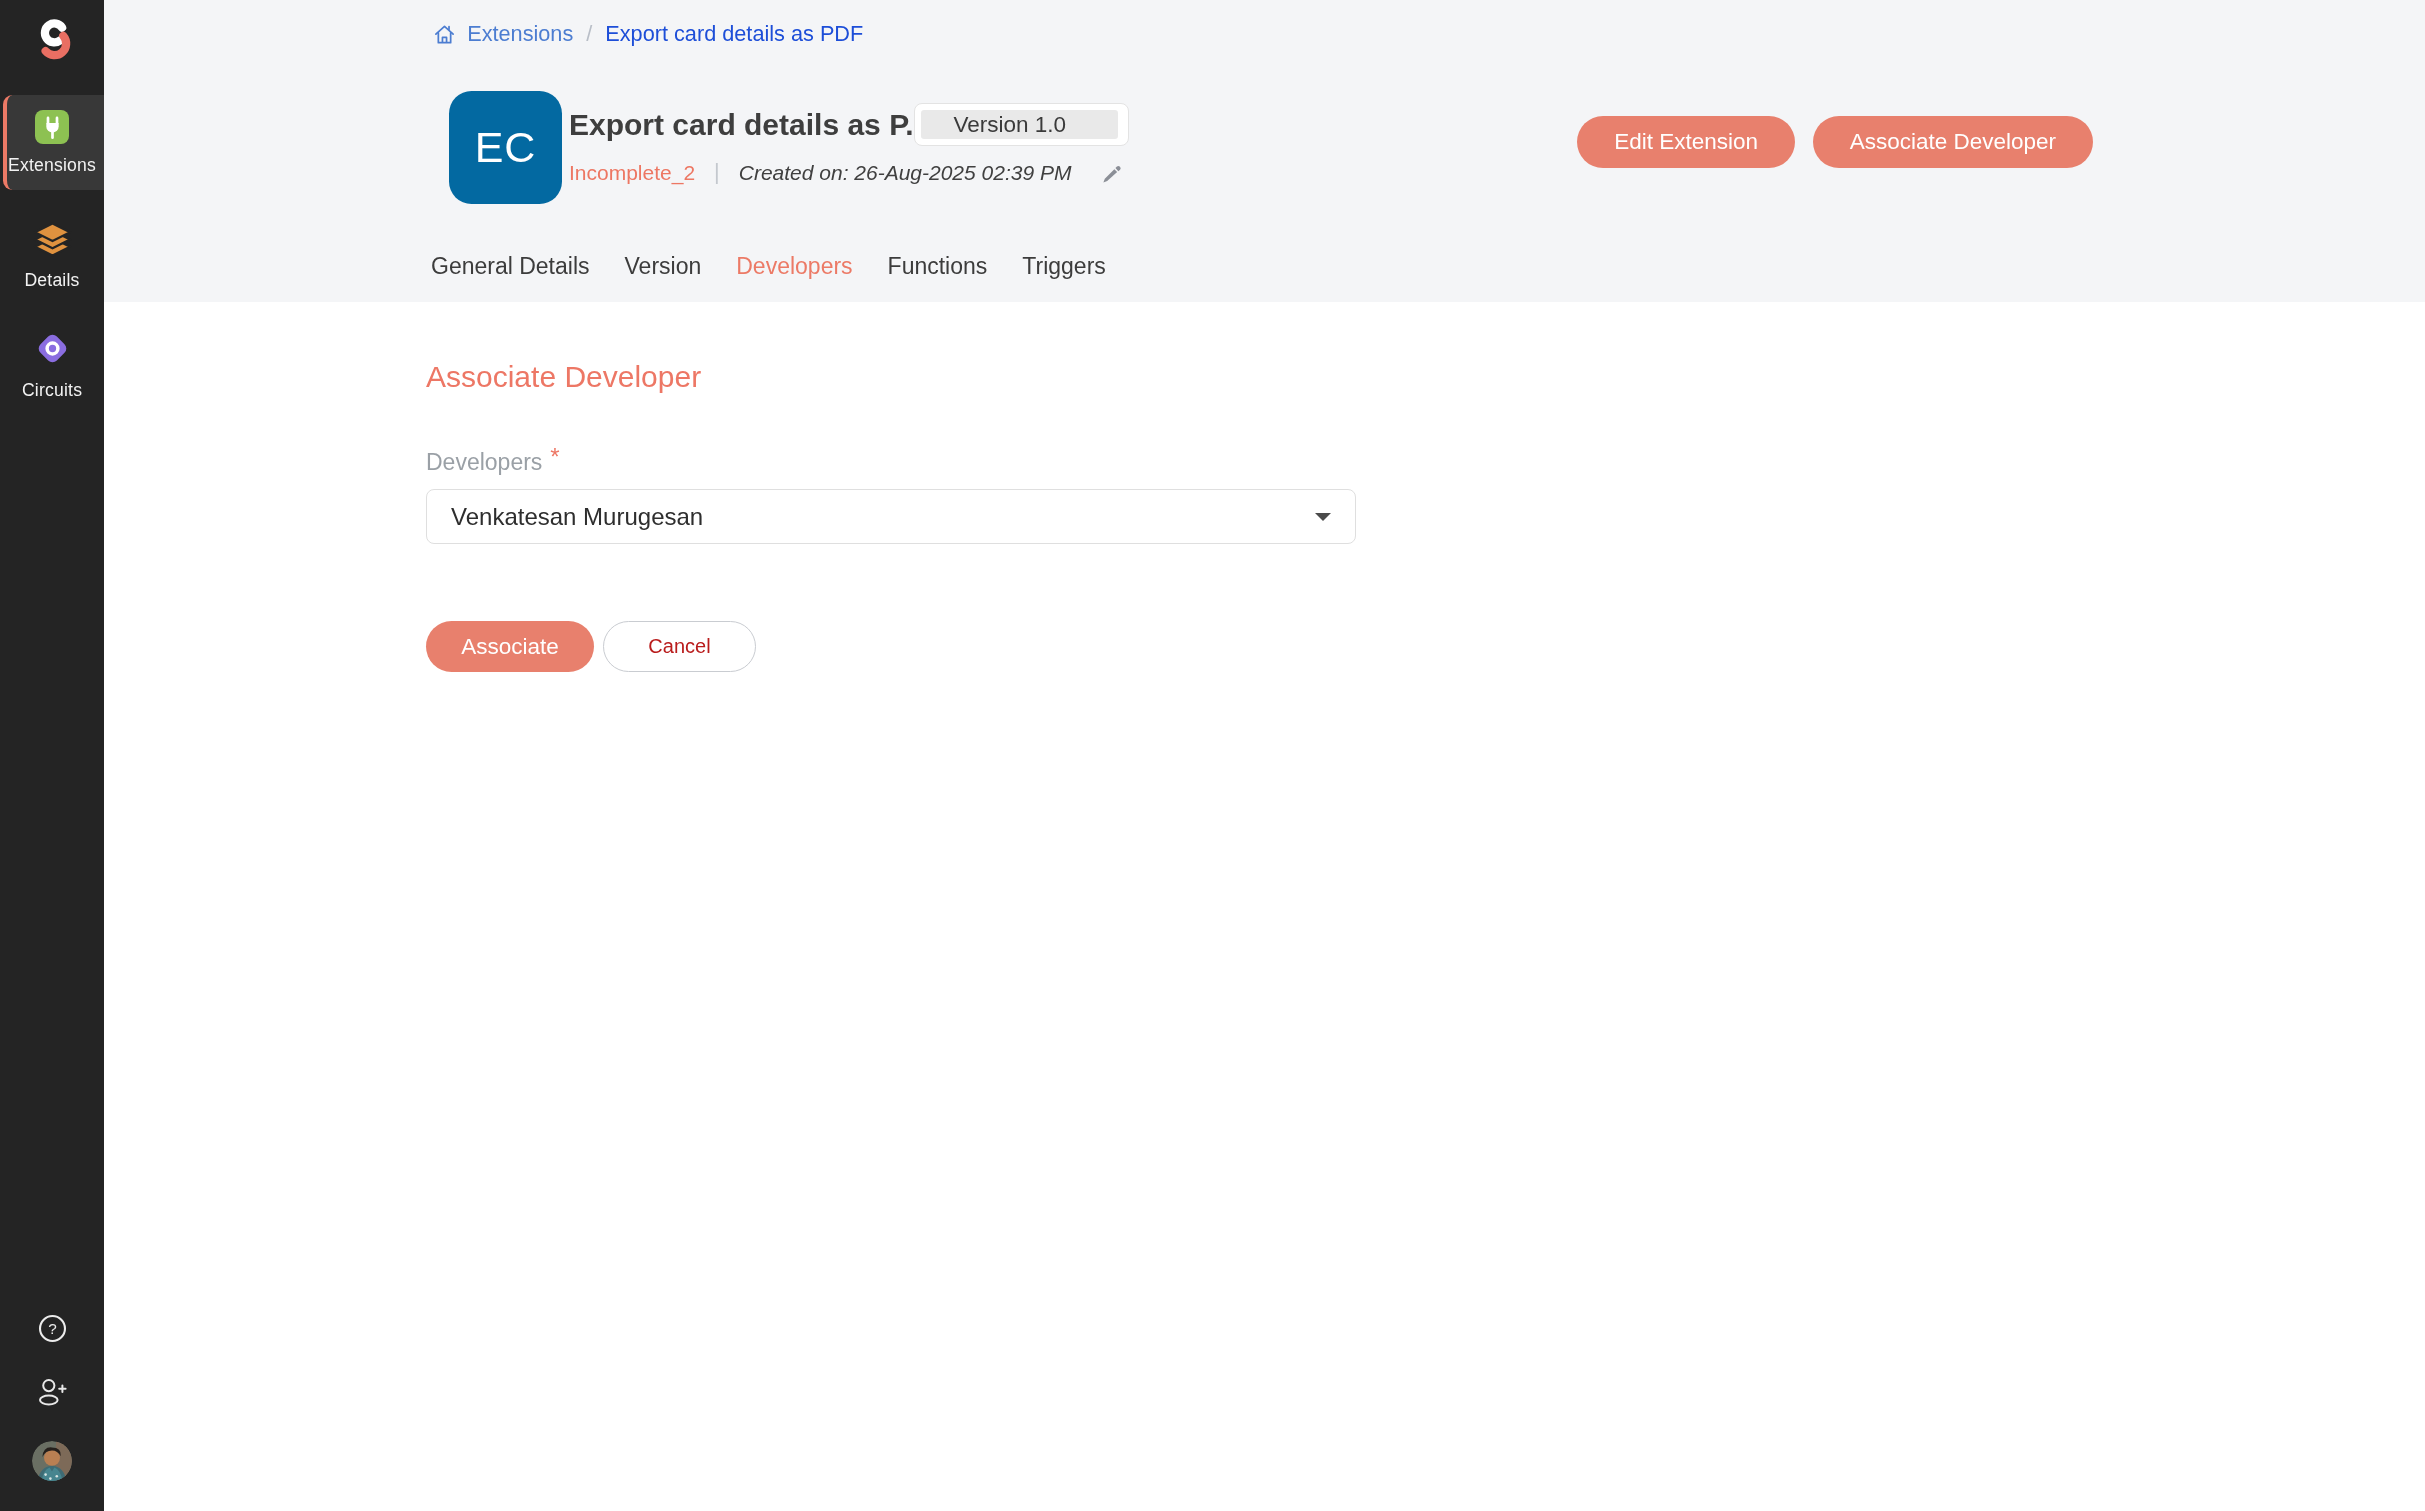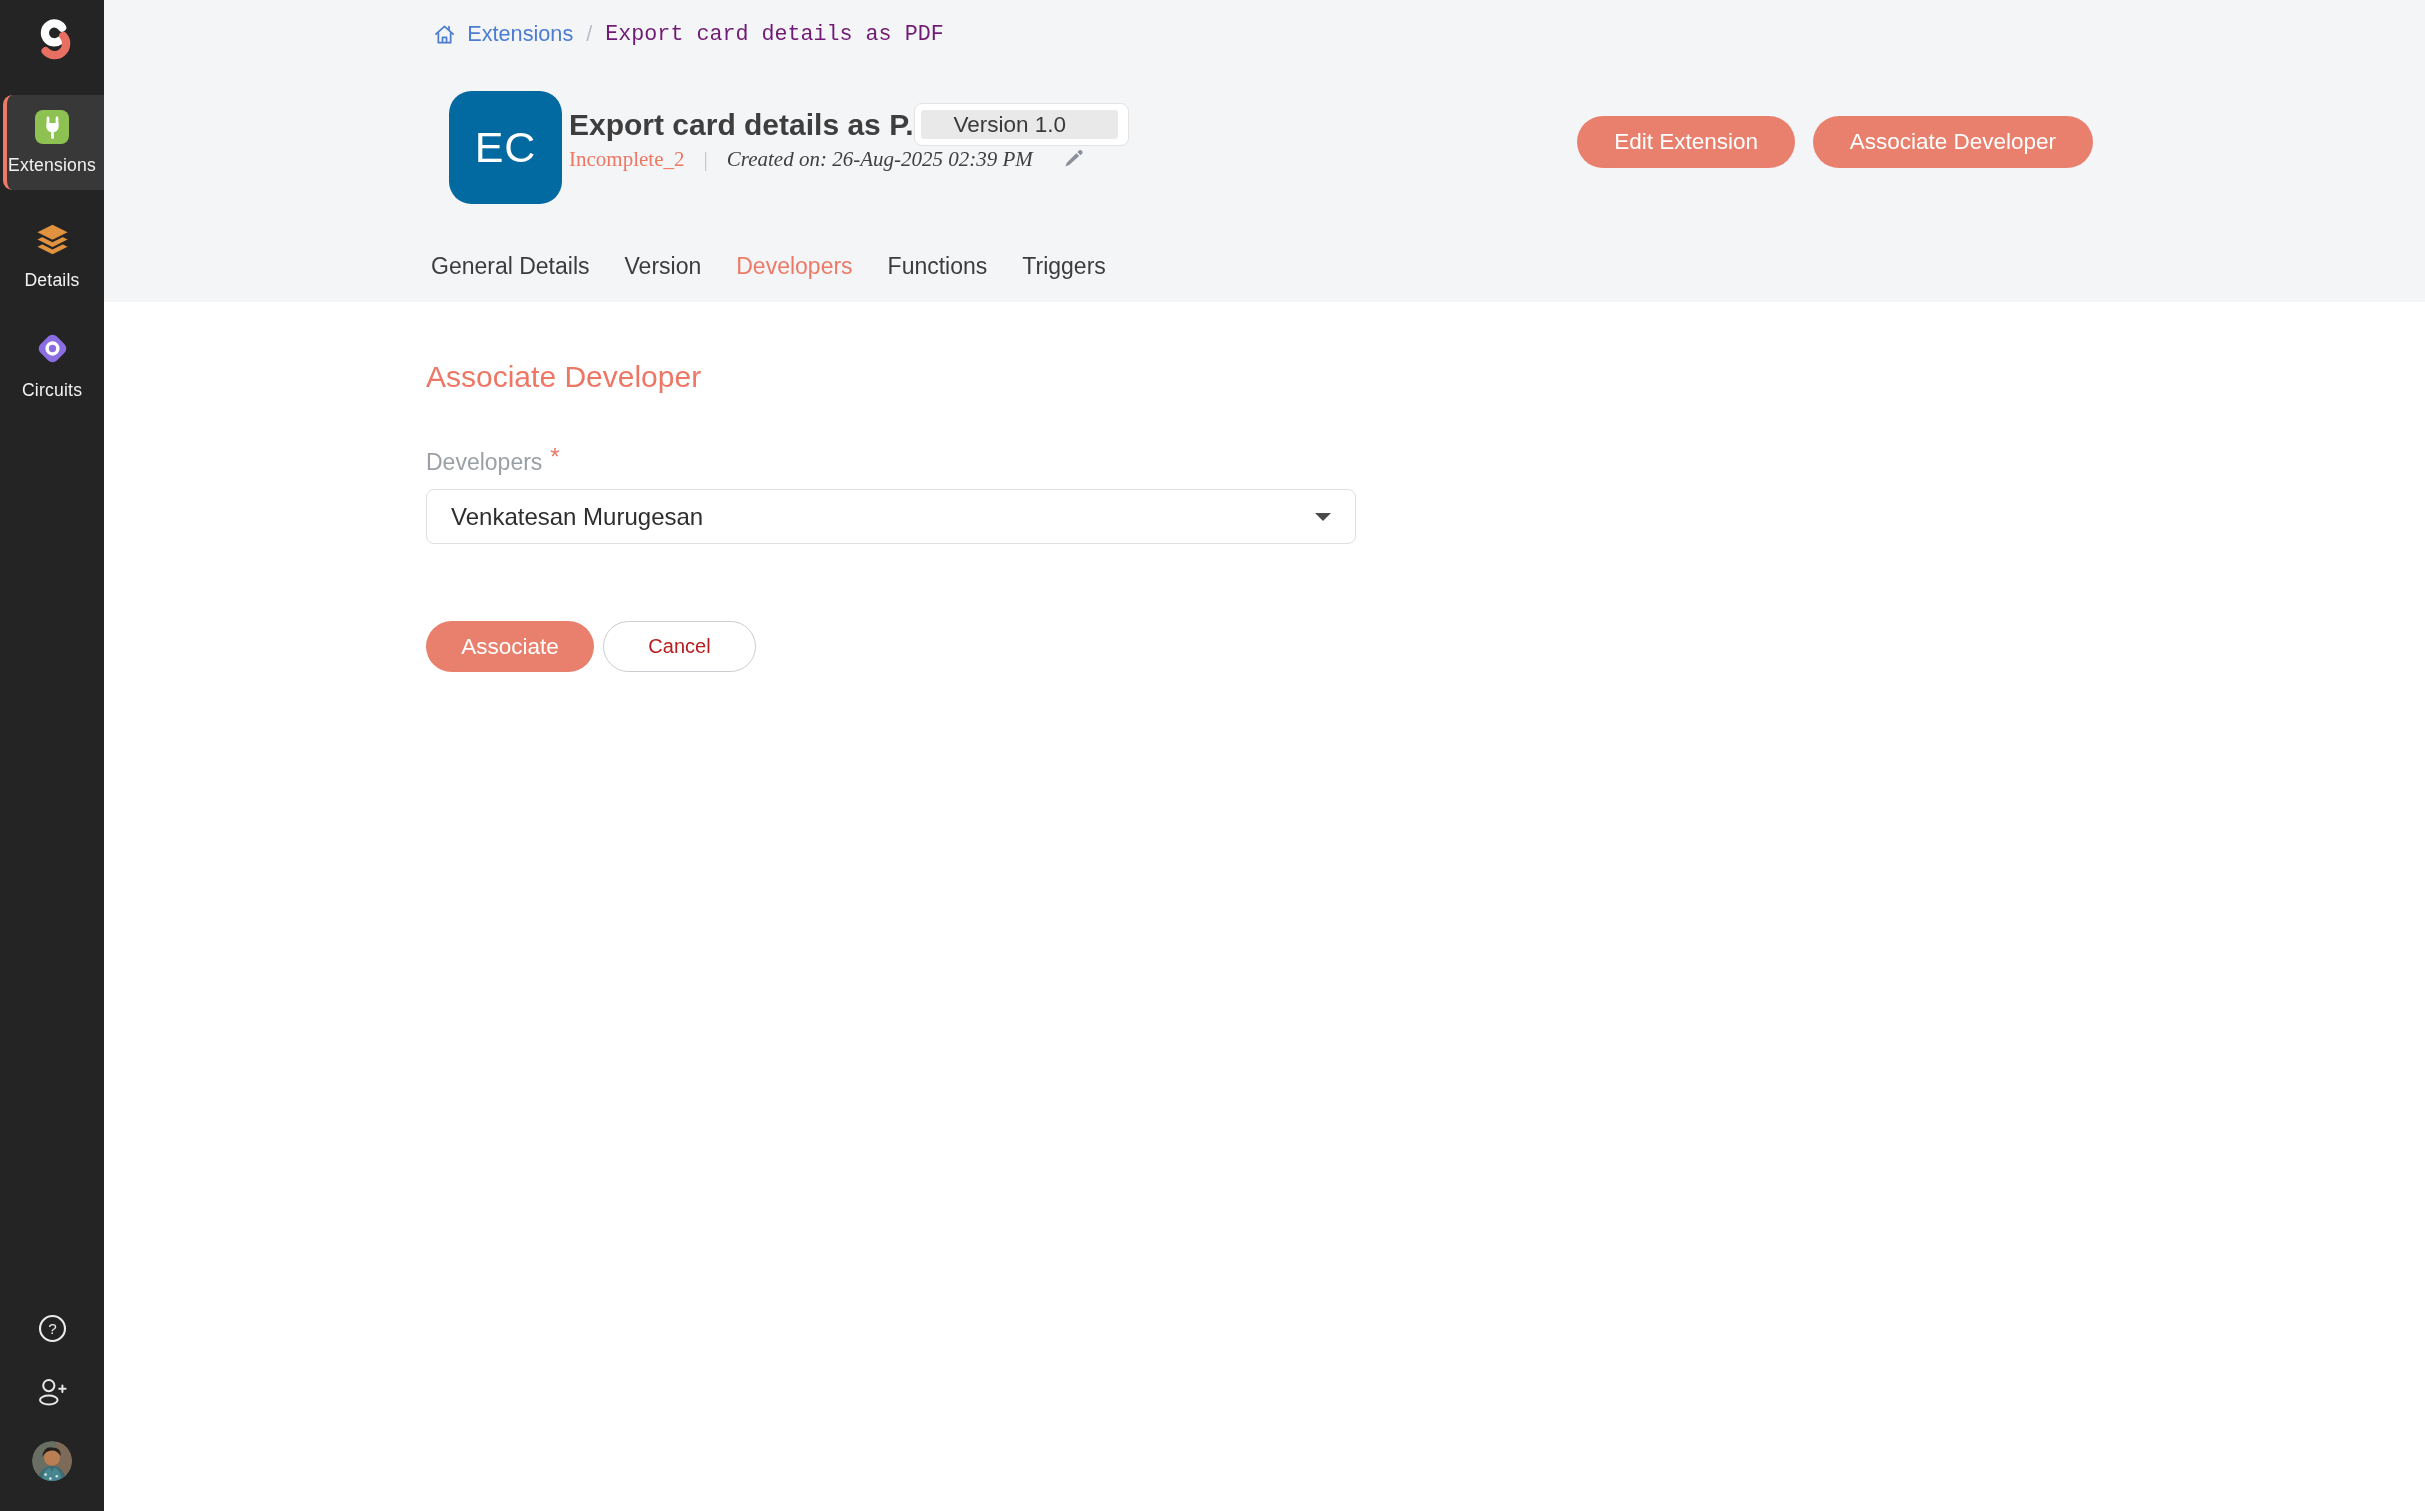--- a/index.html
+++ b/index.html
@@ -39,21 +39,21 @@
   .sb-avatar { top:1441px; }
   .sb-avatar svg { border-radius:50%; }
   
   .main { position:absolute; left:104px; top:0; right:0; bottom:0; background:#ffffff; }
   .topbar { position:relative; height:302px; background:#f4f5f7; }
   
   .breadcrumb { position:absolute; left:329px; top:21px; display:flex; align-items:center; font-size:21.7px; }
   .crumb-home { margin-right:11.2px; cursor:pointer; display:flex; }
   .crumb-link { color:#4c7dd1; cursor:pointer; }
   .crumb-sep { color:#b9bec7; margin:0 13px; }
-  .crumb-current { color:#701a75;font-family:Liberation Mono, monospace; }
+  .crumb-current { color:#1d4ed8; }
   
   .ec-avatar {
     position:absolute; left:331px; top:91px; width:113px; height:113px;
     border-radius:22.5px; background:#0369a1; color:#ffffff;
     display:flex; align-items:center; justify-content:center;
     font-size:43px; font-weight:normal; letter-spacing:0.8px;margin-left:14px;
   }
   .ext-title {
     position:absolute; left:465px; top:106px;
     font-size:30px; font-weight:bold; color:#3e3e3e; line-height:37px;
@@ -62,22 +62,22 @@
     position:absolute; left:810px; top:103px; width:215px; height:43px;
     background:#ffffff; border:1.6px solid #e3e3e3; border-radius:8px; cursor:pointer;
   }
   .version-chip {
     position:absolute; left:6.4px; top:5.6px; right:10.4px; bottom:5.6px;
     background:#e9e9e9; border-radius:3.2px;
     display:flex; align-items:center; padding-left:32px;
     font-size:22.5px; color:#3a3a3a;
   }
   .status-row {
-    position:absolute; left:465px; top:147px;
-    display:flex; align-items:flex-start; font-size:21px;font-family:Liberation Serif, serif;
+    position:absolute; left:465px; top:159px;
+    display:flex; align-items:flex-end; font-size:21px;
   }
   .status-text { color:#ed7763; }
   .status-sep { color:#c4c8ce; margin:0 19px; font-size:21.7px; }
   .created-text { color:#404040; font-style:italic; }
   .pencil-btn { margin-left:29px; cursor:pointer; display:flex; }
   .header-actions { position:absolute; right:333px; top:116px; display:flex; gap:17.6px;justify-content:center; }
   .btn { border:none; cursor:pointer; font-family:inherit; white-space:nowrap; }
   .btn-coral {
     height:52px; border-radius:26.5px; background:#e8806d; color:#ffffff;
     font-size:22.5px; padding:0 37px; display:flex; align-items:center;

